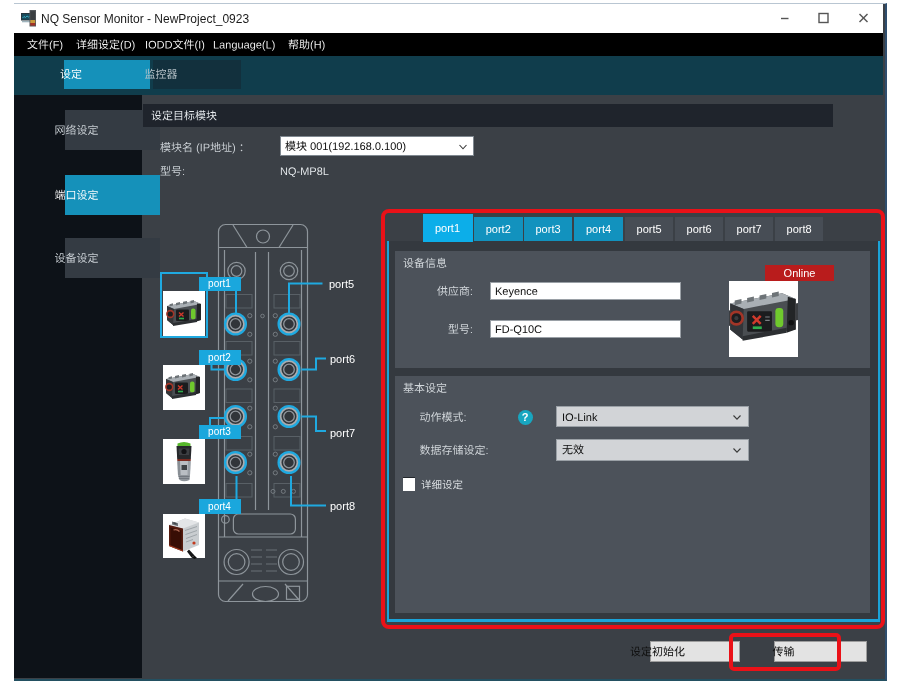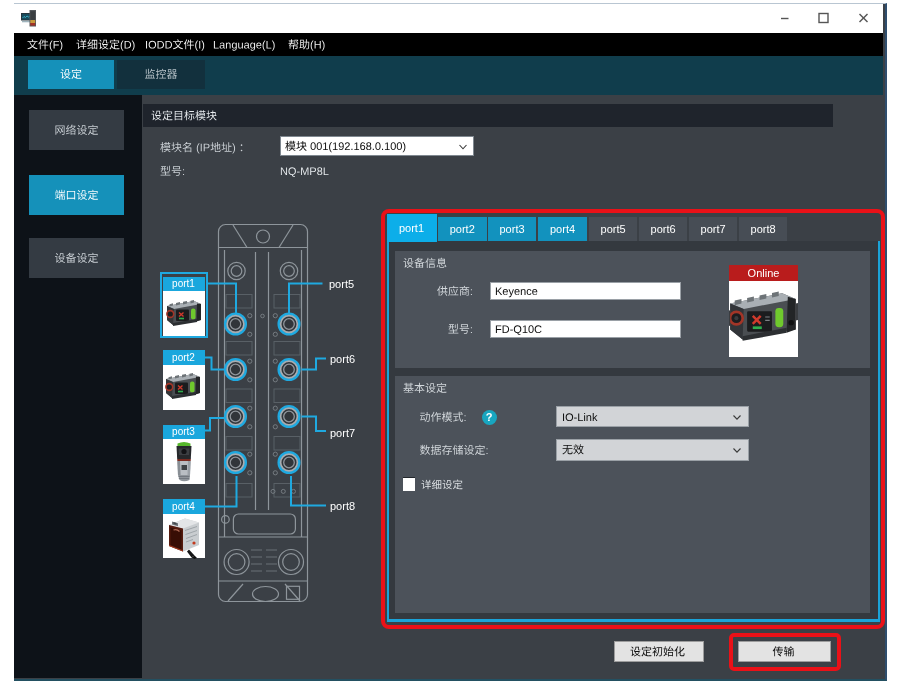--- a/index.html
+++ b/index.html
@@ -1,39 +1,40 @@
 <!DOCTYPE html>
 <html><head>
 <meta charset="utf-8">
 <style>
   html,body{margin:0;padding:0;background:#ffffff;}
   #page{position:relative;width:900px;height:684px;background:#ffffff;overflow:hidden;
         font-family:"Liberation Sans", sans-serif;}
   .abs{position:absolute;}
-  .ct{display:flex;align-items:center;justify-content:center;}
+  .ct{display:flex;align-items:center;justify-content:center;margin-left:36px;}
   .cl{display:flex;align-items:center;}
 </style>
 </head>
 <body>
 <div id="page">
 
   <div class="abs" style="left:14px;top:3px;width:871px;height:675px;background:#3b4046;border-top:1px solid #b9c6d2;border-right:2px solid #2f4e6e;border-bottom:2px solid #235061;"></div>
 
   <div class="abs" style="left:14px;top:4px;width:869px;height:29px;background:#ffffff;"></div>
 
   <svg class="abs" style="left:20px;top:9px;" width="17" height="18" viewBox="0 0 17 18">
     <rect x="1" y="4" width="10" height="7.5" fill="#25343c"></rect>
     <rect x="2" y="5" width="8" height="5.5" fill="#174b5c"></rect>
     <path d="M2.5 9 L4 7.5 L5.5 8.5 L7 7 L8.5 8 L9.5 7.5" stroke="#3fc1d8" stroke-width="0.8" fill="none"></path>
     <rect x="2" y="12" width="8" height="1.3" fill="#9fb4bd"></rect>
     <rect x="9.5" y="1" width="6.5" height="16.5" fill="#55595d"></rect>
     <rect x="10.3" y="2.2" width="4.9" height="8.8" fill="#3a3e41"></rect>
     <rect x="10.3" y="11" width="4.9" height="3" fill="#c89b3c"></rect>
     <rect x="10.3" y="14" width="4.9" height="2.6" fill="#a33327"></rect>
   </svg>
+  <div class="abs cl" style="left:41px;top:4px;height:29px;font-size:12px;color:#1b1b1b;">NQ Sensor Monitor - NewProject_0923</div>
 
   <svg class="abs" style="left:775px;top:8px;" width="100" height="20" viewBox="0 0 100 20">
     <line x1="6" y1="10.5" x2="13.5" y2="10.5" stroke="#555" stroke-width="1.4"></line>
     <rect x="44" y="5.5" width="9" height="9" fill="none" stroke="#555" stroke-width="1.4"></rect>
     <line x1="84.5" y1="6" x2="92.5" y2="14" stroke="#555" stroke-width="1.4"></line>
     <line x1="92.5" y1="6" x2="84.5" y2="14" stroke="#555" stroke-width="1.4"></line>
   </svg>
 
   <div class="abs" style="left:14px;top:33px;width:869px;height:23px;background:#000000;"></div>
   <div class="abs cl" style="left:27px;top:33px;height:23px;font-size:11px;color:#f2f2f2;">

